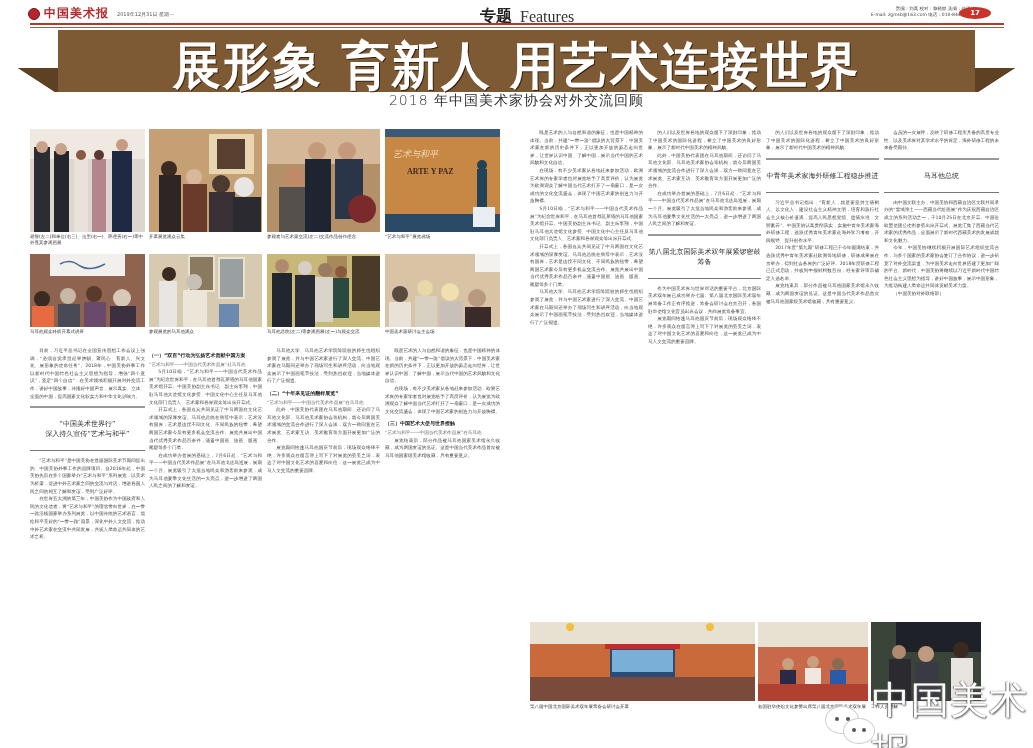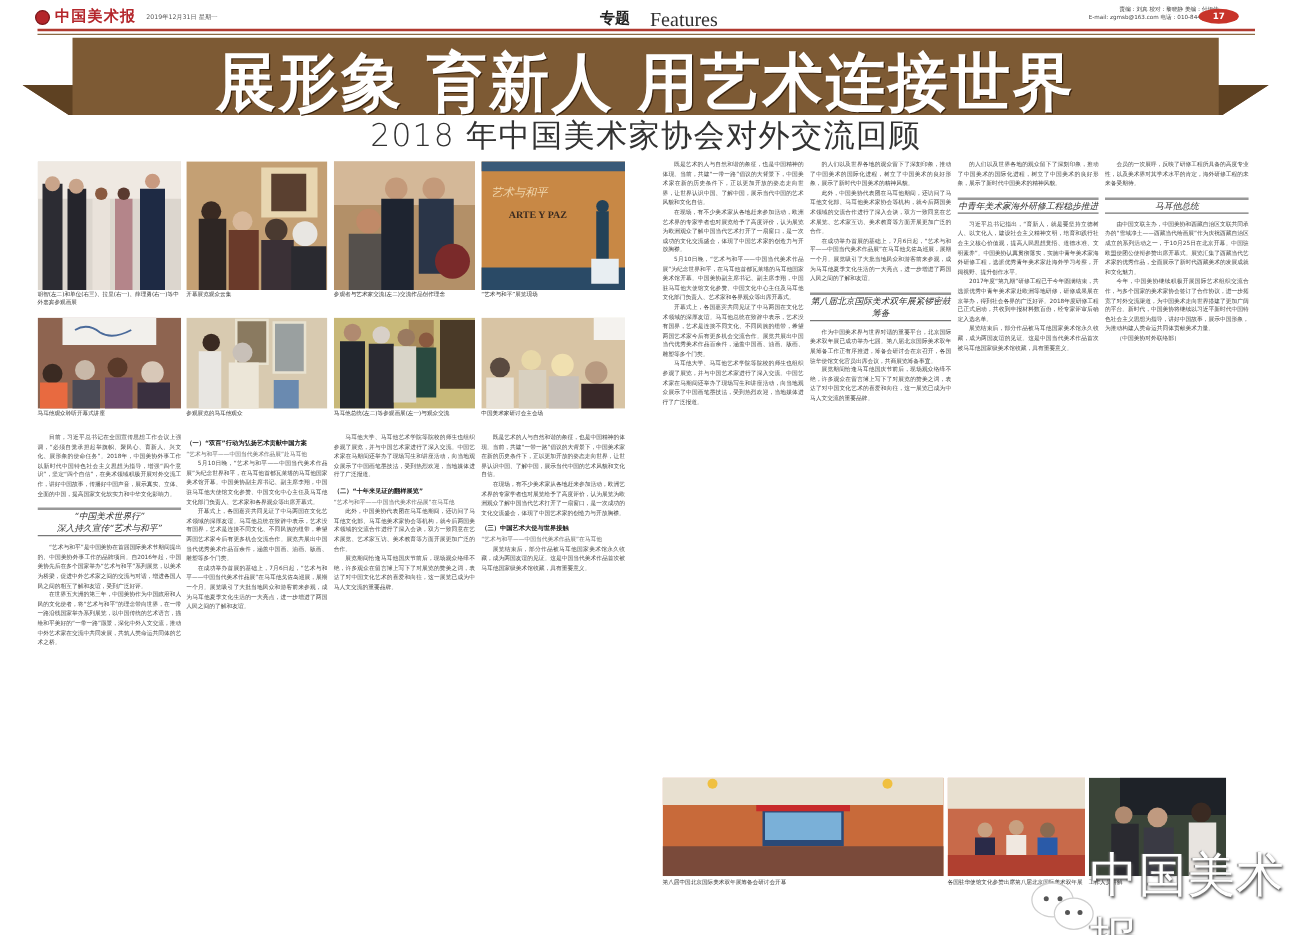--- a/index.html
+++ b/index.html
@@ -5,46 +5,46 @@
   * { box-sizing: border-box; margin: 0; padding: 0; }
   html, body { width: 1033px; height: 748px; background: #ffffff; overflow: hidden; }
   body { font-family: "DejaVu Sans", sans-serif; color: #222; position: relative; }
 
   
   .masthead { position: absolute; left: 0; top: 0; width: 1033px; height: 26px; }
   .mast-logo { position: absolute; left: 28px; top: 5px; display: flex; align-items: center; gap: 4px; }
   .mast-emblem { width: 12px; height: 12px; border-radius: 50%; background: #b4262b; border: 1px solid #7a1418; }
   .mast-name { font-family: "DejaVu Serif", serif; font-weight: bold; font-size: 12px; color: #b4262b; letter-spacing: 1px; }
   .mast-date { font-size: 5px; color: #555; margin-left: 4px; }
-  .mast-section { position: absolute; left: 480px; top: 6px; font-family: Liberation Mono, monospace; font-weight: bold; font-size: 12px; color: #222; }
+  .mast-section { position: absolute; left: 480px; top: 6px; font-family: Liberation Mono, monospace; font-weight: bold; font-size: 16px; color: #222; }
   .mast-section-en { position: absolute; left: 520px; top: 8px; font-family: Liberation Serif, serif; font-size: 16px; color: #333; }
   .mast-credits { position: absolute; right: 58px; top: 6px; font-size: 4.5px; color: #444; text-align: right; line-height: 6px; }
   .mast-page { position: absolute; right: 42px; top: 7px; width: 32px; height: 12px; border-radius: 50%; background: #c8342a; color: #fff; font-size: 7px; font-weight: bold; text-align: center; line-height: 12px; }
   .mast-rule { position: absolute; left: 30px; width: 974px; top: 23px; height: 2px; background: #b13a30; }
   .mast-rule2 { position: absolute; left: 30px; width: 974px; top: 27px; height: 1px; background: #8a6a44; }
 
   
   .banner { position: absolute; left: 18px; top: 30px; width: 997px; height: 64px; }
   .banner svg { position: absolute; left: 0; top: 0; }
   .banner-title { position: absolute; left: 0; top: 4px; width: 100%; text-align: center;
     font-family: "DejaVu Sans", sans-serif; font-weight: bold; font-size: 48px; color: #ffffff; letter-spacing: 2px;
     text-shadow: 1px 1px 0 #3a2410; transform: scaleY(1.05); }
   .subtitle { position: absolute; left: 0; top: 92px; width: 1033px; text-align: center;
-    font-family: "DejaVu Sans", sans-serif; font-size: 25px; color: #333; letter-spacing: 1px; font-weight: 300; }
+    font-family: "DejaVu Sans", sans-serif; font-size: 14px; color: #333; letter-spacing: 1px; font-weight: 300; }
 
   
   .photo { position: absolute; overflow: hidden; }
   .photo .ph { width: 100%; height: 100%; }
   .caption { position: absolute; font-size: 4.5px; line-height: 6px; color: #333; }
 
   
   .col { position: absolute; font-size: 4.6px; line-height: 7.6px; color: #444; text-align: justify; overflow: hidden; }
   .col p { text-indent: 2em; }
-  .subhead-box { border-top: 1px solid #777; border-bottom: 1px solid #777; padding: 0 0; text-align: center;
-    font-size: 7px; line-height: 10px; color: #333; margin: 6px 0; font-style: italic; }
+  .subhead-box { border-top: 1px solid #777; border-bottom: 1px solid #777; padding: 11px 0; text-align: center;
+    font-size: 7px; line-height: 10px; color: #333; margin: 6px 0; }
   .subhead-box.thick { border-top: 2px solid #999; }
   .subhead-inline { font-size: 5px; color: #222; font-weight: bold; margin: 5px 0 1px 0; }
   .subhead-note { font-size: 4.6px; color: #666; }
 
   
   .wm { position: absolute; left: 825px; top: 675px; display: flex; align-items: center; gap: 4px; }
   .wm-icon { position: relative; width: 52px; height: 40px; }
   .wm-bubble1 { position: absolute; left: 0; top: 0; width: 34px; height: 28px; border-radius: 50%; background: #fff; border: 1.5px solid #cfcfcf; }
   .wm-bubble2 { position: absolute; left: 18px; top: 12px; width: 32px; height: 26px; border-radius: 50%; background: #fff; border: 1.5px solid #cfcfcf; }
   .wm-dot { position: absolute; width: 4px; height: 4px; border-radius: 50%; background: #555; }

